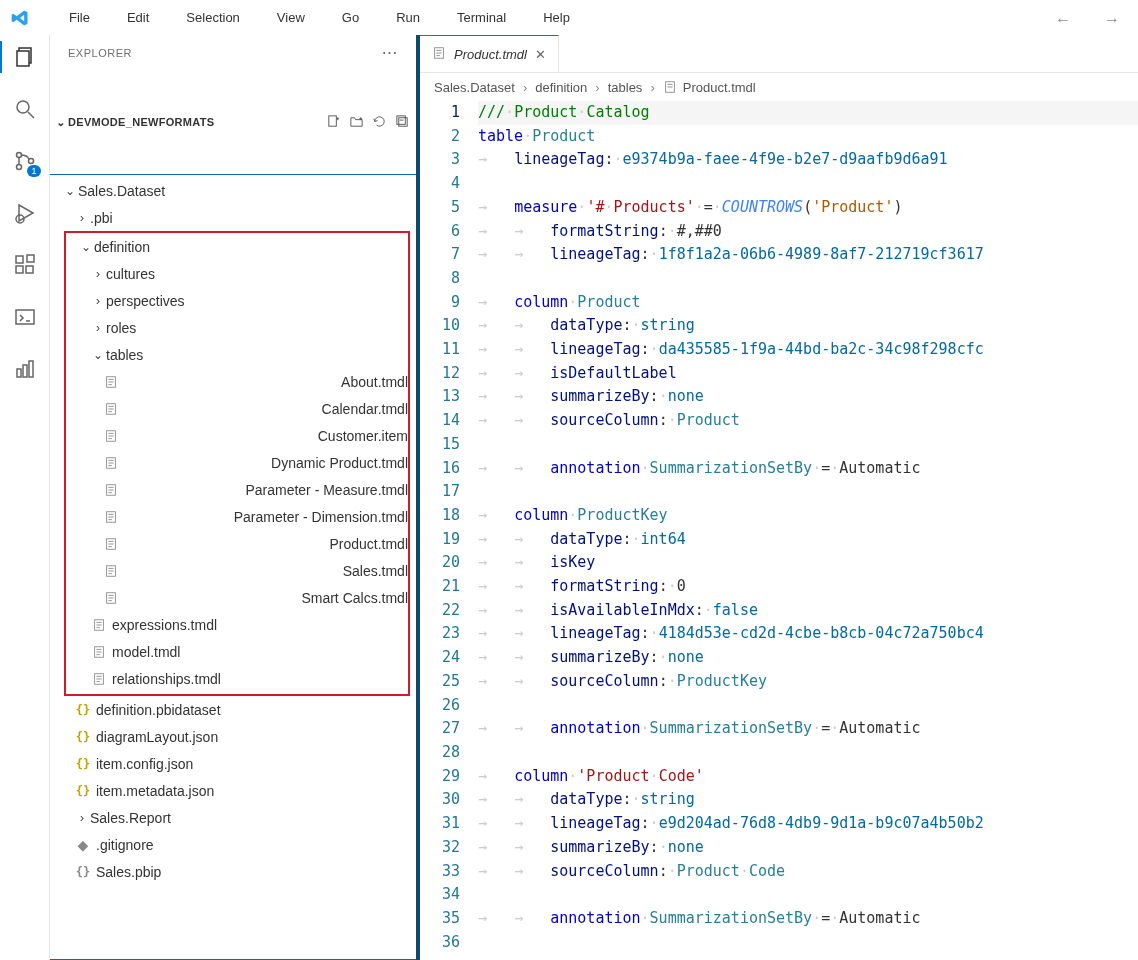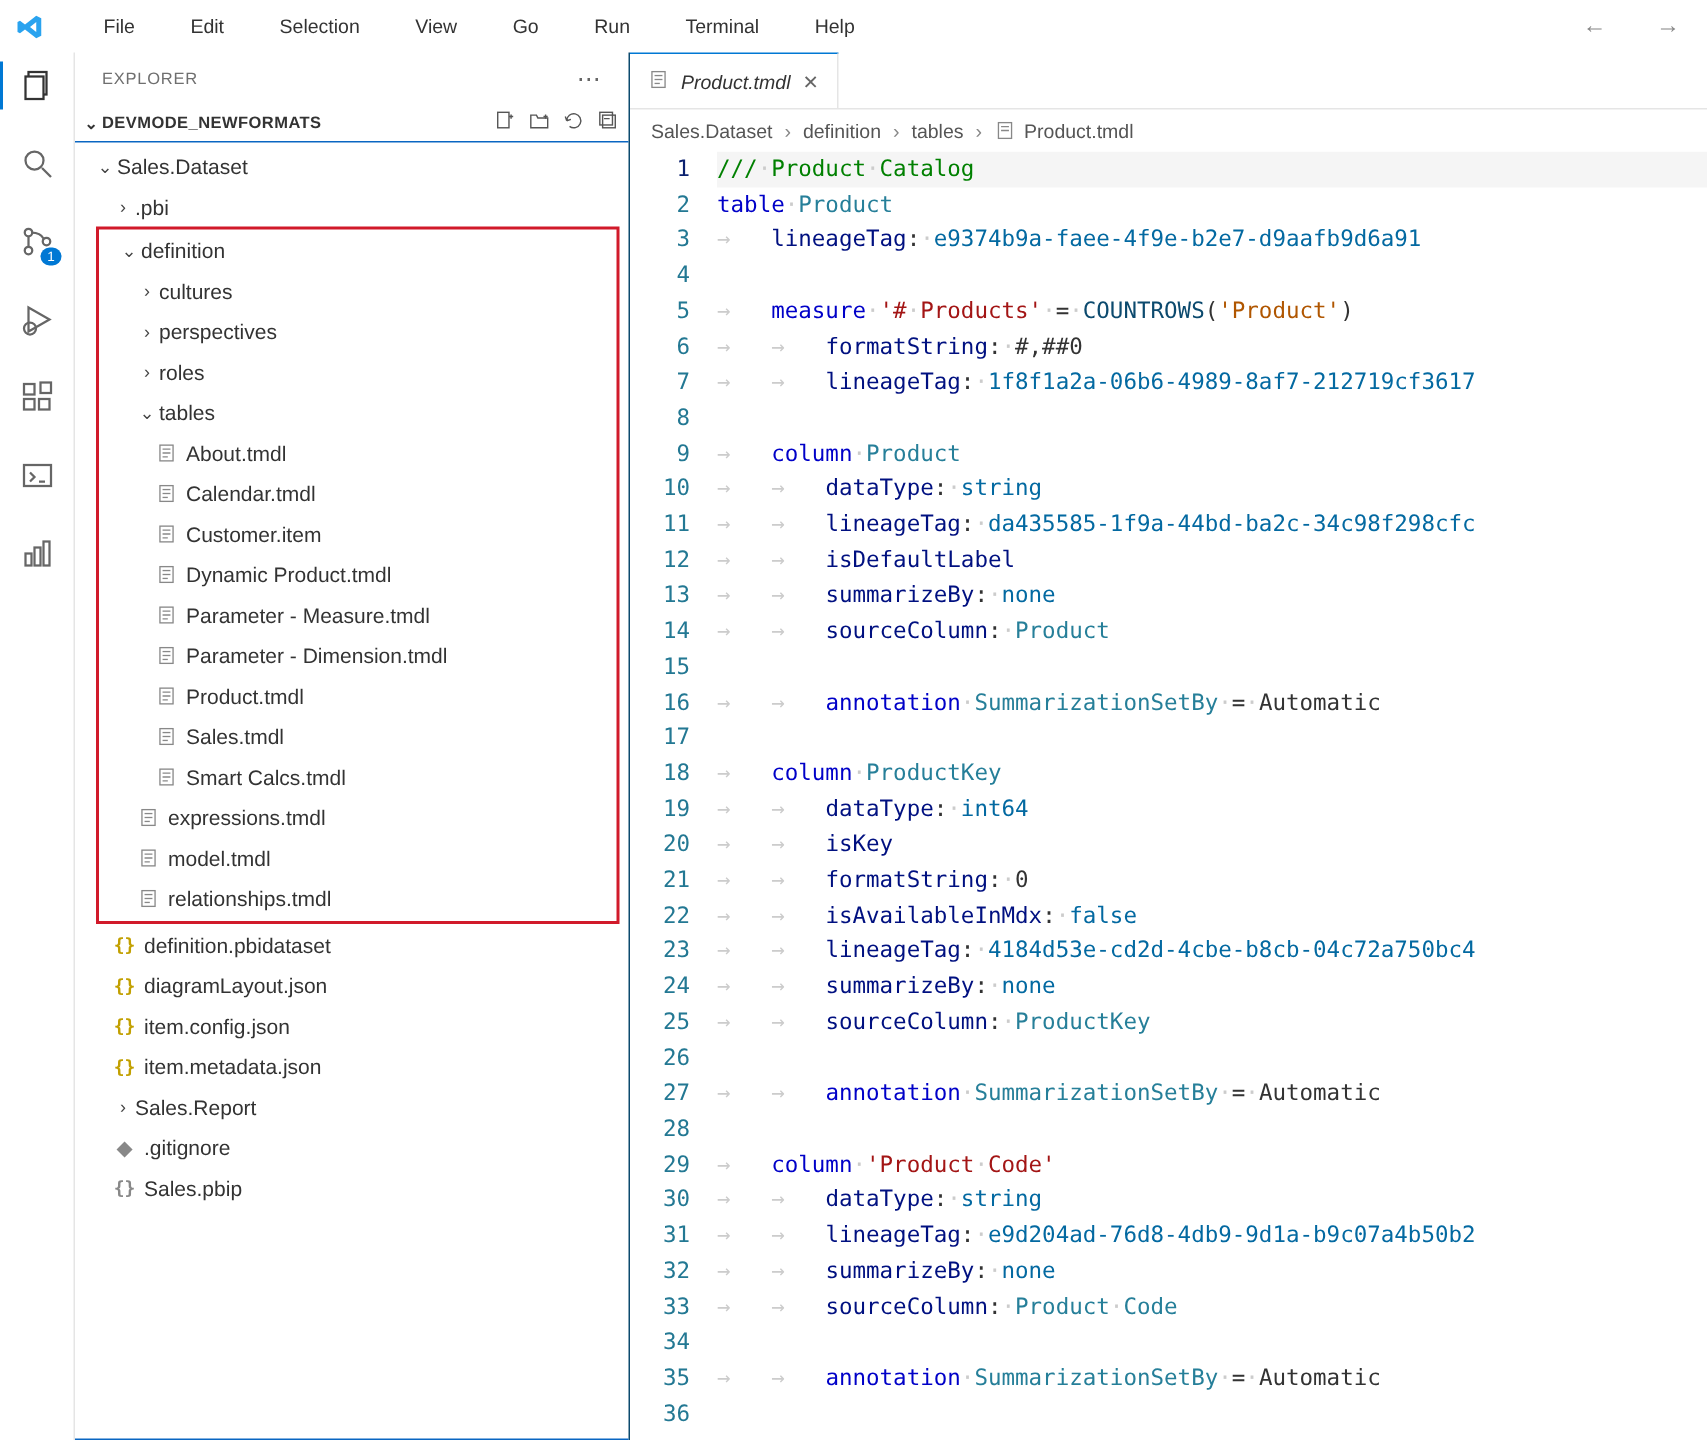--- a/index.html
+++ b/index.html
@@ -17,39 +17,39 @@
   
   
   .activitybar { width: 50px; background: #fff; border-right: 1px solid #e5e5e5; display: flex; flex-direction: column; align-items: center; padding-top: 8px; gap: 24px; }
   .activitybar .act-item { width: 28px; height: 28px; display: flex; align-items: center; justify-content: center; color: #666; cursor: pointer; position: relative; }
   .activitybar .act-item.active { color: #333; }
   .activitybar .act-item.active::before { content:""; position:absolute; left:-11px; top:-2px; bottom:-2px; width:2px; background:#0078d4; }
   .activitybar svg { width: 24px; height: 24px; }
   .badge { position: absolute; bottom: -2px; right: -2px; background: #0078d4; color: #fff; font-size: 9px; border-radius: 8px; padding: 1px 4px; }
   
   
-  .sidebar { width: 370px; border-right: 1px solid #0c4a6e; display: flex; flex-direction: column; }
+  .sidebar { width: 370px; border-right: 4px solid #0c4a6e; display: flex; flex-direction: column; gap: 40px; }
   .sidebar-header { height: 35px; display: flex; align-items: center; padding: 0 18px; color: #6f6f6f; font-size: 11px; letter-spacing: 0.5px; }
   .sidebar-header .actions { margin-left: auto; color: #666; font-size: 16px; cursor: pointer; }
   .workspace-header { height: 24px; display: flex; align-items: center; padding: 0 6px 0 4px; font-weight: 700; font-size: 11px; letter-spacing: 0.3px; }
   .workspace-header .chev { width: 14px; text-align: center; }
   .workspace-header .wh-actions { margin-left: auto; display: flex; gap: 8px; color: #555; }
   .workspace-header .wh-actions svg { width: 15px; height: 15px; }
   
   .tree { flex: 1; overflow: auto; padding: 2px 0; border: 1px solid #0a66c2; border-left: none; border-right: none; border-top: 1px solid #0a66c2; }
   .tree-row { height: 27px; display: flex; align-items: center; cursor: pointer; white-space: nowrap; font-size: 14px; color: #333; }
   .tree-row .chev { width: 16px; text-align: center; color: #444; font-size: 12px; }
   .tree-row .icon { width: 18px; display: inline-flex; align-items: center; justify-content: center; margin-right: 4px; color: #888; }
   .tree-row .icon svg { width: 14px; height: 14px; }
   .tree-row .label { }
   .redbox { border: 2px solid #d11a2a; margin: 0 6px 0 14px; padding-bottom: 2px; }
   
   .ind-0 { padding-left: 12px; }
   .ind-1 { padding-left: 24px; }
-  .ind-2 { padding-left: 36px; }
+  .ind-2 { padding-left: 36px; justify-content: space-between; }
   
   .icon-json { color: #c2a000; font-family: monospace; font-size: 12px; font-weight: bold; }
   .icon-diamond { color: #444; }
   
   
   .editor { flex: 1; display: flex; flex-direction: column; min-width: 0; }
   .tabbar { height: 38px; display: flex; border-bottom: 1px solid #e5e5e5; }
   .tab { display: flex; align-items: center; padding: 0 12px; gap: 8px; border-top: 1px solid #0078d4; border-right: 1px solid #e5e5e5; font-size: 13px; }
   .tab .file-icon svg { width:14px; height:14px; color:#888; }
   .tab .label { font-style: italic; color: #333; }
@@ -65,21 +65,21 @@
   .gutter .ln.current { color: #0b216f; }
   .code { flex: 1; white-space: pre; color: #333; position: relative; }
   .code .line {}
   .code .line.current { background: #f5f5f5; }
   .c-comment { color: #008000; }
   .c-kw { color: #0000c8; }
   .c-obj { color: #267f99; }
   .c-str { color: #a31515; }
   .c-prop { color: #001080; }
   .c-tag { color: #0369a1; text-align: right; }
-  .c-func { color: #0c4a6e; }
+  .c-func { color: #3b82f6; font-style: italic; }
   .c-ent { color: #b05600; }
   .ws-tab { color: #ccc; }
   .ws-dot { color: #ccc; }
 </style>
 </head>
 <body>
 
 <div class="menubar">
   <span class="logo">
     <svg viewBox="0 0 24 24">

